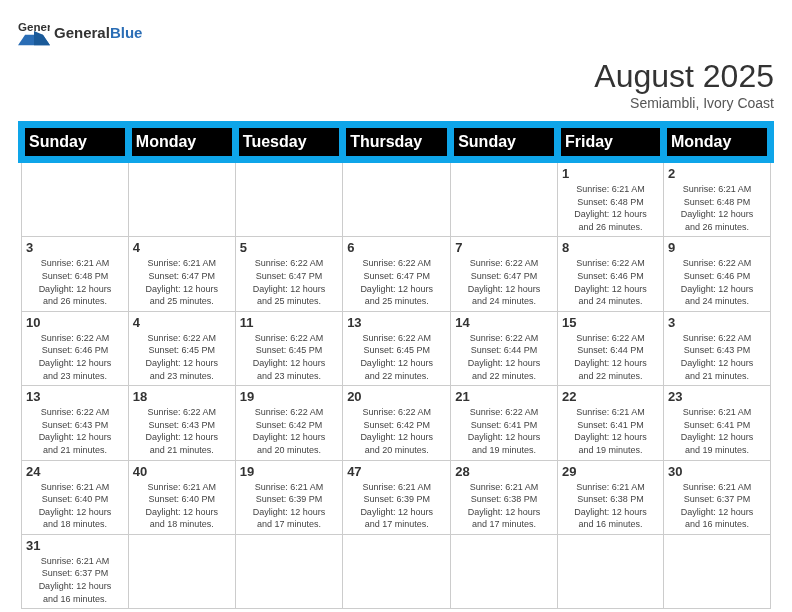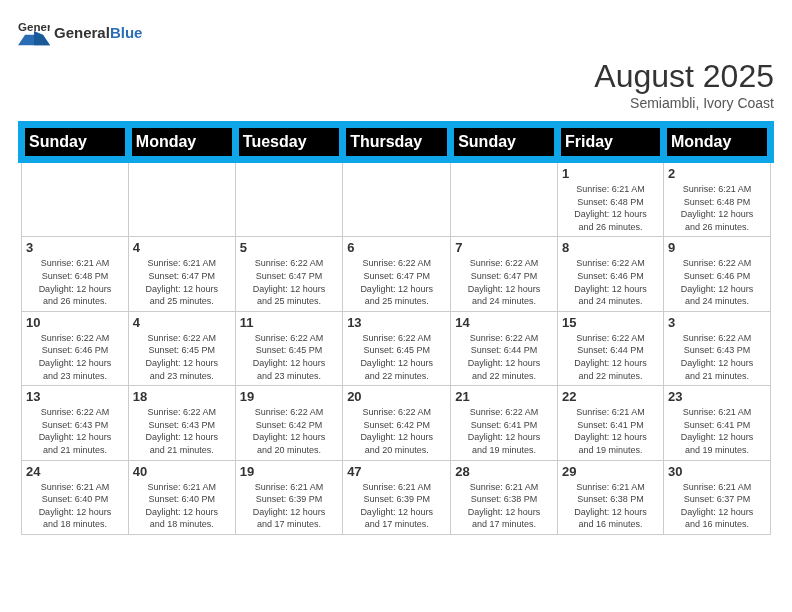--- a/index.html
+++ b/index.html
@@ -258,15 +258,27 @@
         <td>
           <span class="day-number">29</span>
           <div class="day-info">Sunrise: 6:21 AM<br>Sunset: 6:38 PM<br>Daylight: 12 hours<br>and 16 minutes.</div>
         </td>
         <td>
           <span class="day-number">30</span>
           <div class="day-info">Sunrise: 6:21 AM<br>Sunset: 6:37 PM<br>Daylight: 12 hours<br>and 16 minutes.</div>
         </td>
       </tr>
 
+      <tr>
+        <td class="last-row">
+          <span class="day-number">31</span>
+          <div class="day-info">Sunrise: 6:21 AM<br>Sunset: 6:37 PM<br>Daylight: 12 hours<br>and 16 minutes.</div>
+        </td>
+        <td class="last-row empty"></td>
+        <td class="last-row empty"></td>
+        <td class="last-row empty"></td>
+        <td class="last-row empty"></td>
+        <td class="last-row empty"></td>
+        <td class="last-row empty"></td>
+      </tr>
     </tbody>
   </table>
 </div>
 
 </body></html>

